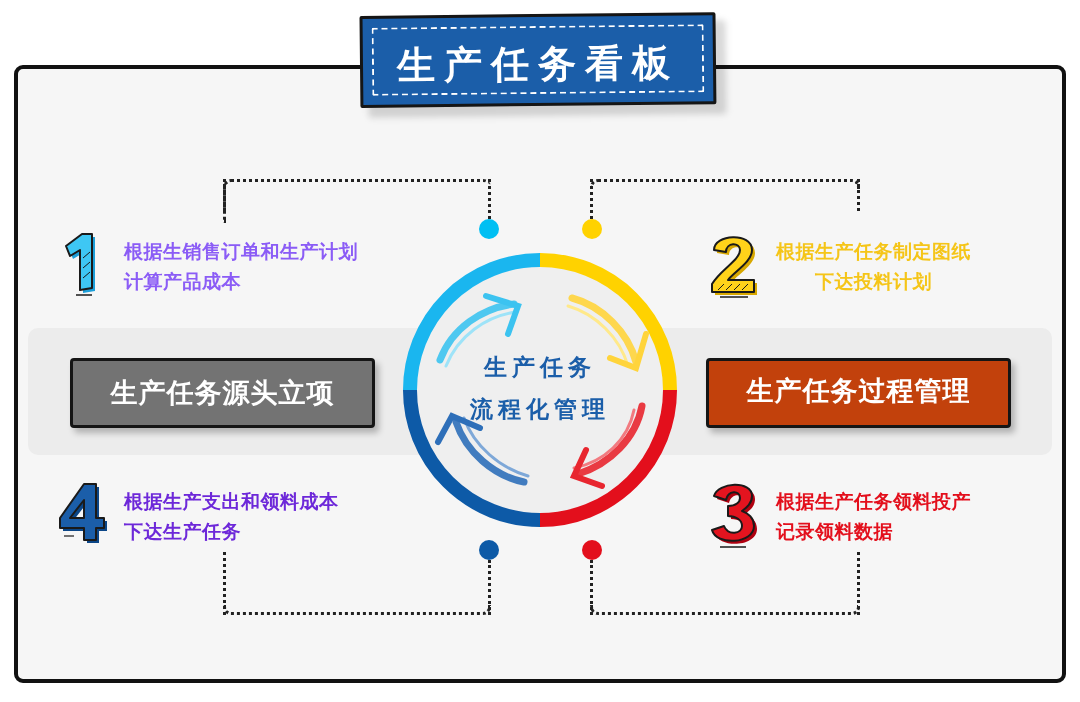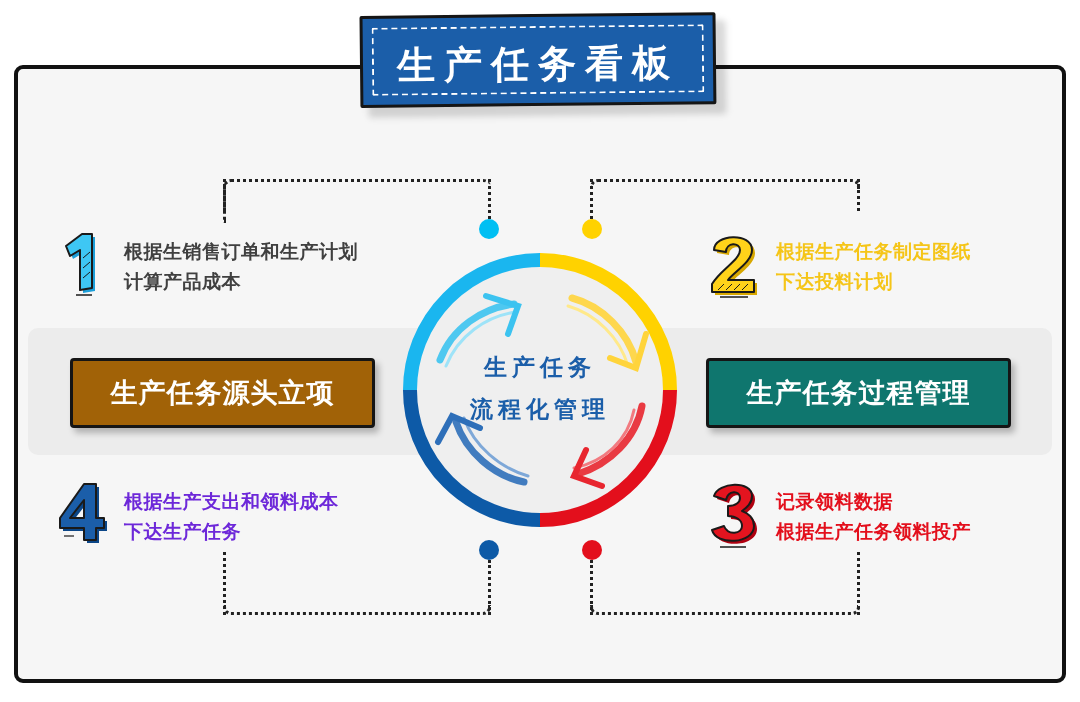--- a/index.html
+++ b/index.html
@@ -99,61 +99,61 @@
 <div class="dot" style="left:582px; top:540px; background:#e30f1c;"></div>
 
 <svg class="num" style="left:52px; top:228px;" viewBox="0 0 56 70">
   <path d="M14 18 L30 6 L40 6 L40 60 L28 62 L28 22 L18 28 Z" fill="#1c9fd9" transform="translate(3,3)"></path>
   <path d="M14 18 L30 6 L40 6 L40 60 L28 62 L28 22 L18 28 Z" fill="#3ec7f4" stroke="#1a1a1a" stroke-width="2" stroke-linejoin="round"></path>
   <line x1="31" y1="30" x2="38" y2="24" stroke="#1a1a1a" stroke-width="1"></line>
   <line x1="31" y1="40" x2="38" y2="34" stroke="#1a1a1a" stroke-width="1"></line>
   <line x1="31" y1="50" x2="38" y2="44" stroke="#1a1a1a" stroke-width="1"></line>
   <line x1="24" y1="67" x2="40" y2="67" stroke="#1a1a1a" stroke-width="1.5"></line>
 </svg>
-<div class="desc" style="left:124px; top:236px; color:#404040;">
+<div class="desc" style="left:124px; top:236px; color:#8b5cf6;">
   <div>根据生销售订单和生产计划</div>
   <div>计算产品成本</div>
 </div>
 
 <svg class="num" style="left:706px; top:228px;" viewBox="0 0 56 70">
   <path d="M8 22 C8 6 46 4 46 22 C46 34 28 44 22 52 L48 52 L48 64 L6 64 L6 56 C14 42 34 32 34 22 C34 14 20 14 20 24 Z" fill="#d8a800" transform="translate(3,3)"></path>
   <path d="M8 22 C8 6 46 4 46 22 C46 34 28 44 22 52 L48 52 L48 64 L6 64 L6 56 C14 42 34 32 34 22 C34 14 20 14 20 24 Z" fill="#ffd21a" stroke="#1a1a1a" stroke-width="2" stroke-linejoin="round"></path>
   <line x1="12" y1="62" x2="18" y2="56" stroke="#1a1a1a" stroke-width="1"></line>
   <line x1="20" y1="62" x2="26" y2="56" stroke="#1a1a1a" stroke-width="1"></line>
   <line x1="28" y1="62" x2="34" y2="56" stroke="#1a1a1a" stroke-width="1"></line>
   <line x1="36" y1="62" x2="42" y2="56" stroke="#1a1a1a" stroke-width="1"></line>
   <line x1="14" y1="69" x2="42" y2="69" stroke="#1a1a1a" stroke-width="1.5"></line>
 </svg>
-<div class="desc" style="left:776px; top:236px; color:#f5c518;">
+<div class="desc" style="left:776px; top:236px; color:#f5c518;text-align:center;">
   <div>根据生产任务制定图纸</div>
   <div>下达投料计划</div>
 </div>
 
 <svg class="num" style="left:54px; top:478px;" viewBox="0 0 56 70">
   <path d="M30 6 L42 6 L42 40 L50 40 L50 50 L42 50 L42 62 L30 62 L30 50 L6 50 L6 40 Z M30 22 L16 40 L30 40 Z" fill="#0b4687" fill-rule="evenodd" transform="translate(3,3)"></path>
   <path d="M30 6 L42 6 L42 40 L50 40 L50 50 L42 50 L42 62 L30 62 L30 50 L6 50 L6 40 Z M30 22 L16 40 L30 40 Z" fill="#1b5ea9" fill-rule="evenodd" stroke="#1a1a1a" stroke-width="2" stroke-linejoin="round"></path>
   <line x1="10" y1="58" x2="20" y2="58" stroke="#1a1a1a" stroke-width="1.2"></line>
 </svg>
 <div class="desc" style="left:124px; top:486px; color:#6d28d9;">
   <div>根据生产支出和领料成本</div>
   <div>下达生产任务</div>
 </div>
 
 <svg class="num" style="left:706px; top:478px;" viewBox="0 0 56 70">
   <path d="M8 18 C12 4 46 2 46 18 C46 26 40 30 36 33 C42 35 48 40 48 48 C48 66 10 68 6 52 L18 48 C22 58 36 56 36 48 C36 42 30 38 22 38 L22 28 C30 28 34 24 34 20 C34 12 22 12 20 22 Z" fill="#b00010" transform="translate(3,3)"></path>
   <path d="M8 18 C12 4 46 2 46 18 C46 26 40 30 36 33 C42 35 48 40 48 48 C48 66 10 68 6 52 L18 48 C22 58 36 56 36 48 C36 42 30 38 22 38 L22 28 C30 28 34 24 34 20 C34 12 22 12 20 22 Z" fill="#e3141f" stroke="#1a1a1a" stroke-width="2" stroke-linejoin="round"></path>
   <line x1="14" y1="69" x2="40" y2="69" stroke="#1a1a1a" stroke-width="1.5"></line>
 </svg>
 <div class="desc" style="left:776px; top:486px; color:#e30f1c;">
+  <div>根据生产任务领料投产</div>
   <div>记录领料数据</div>
-  <div>根据生产任务领料投产</div>
 </div>
 
-<div class="btn" style="left:70px; top:358px; background:#a16207;">生产任务源头立项</div>
-<div class="btn" style="left:706px; top:358px; background:#0f766e;">生产任务过程管理</div>
+<div class="btn" style="left:70px; top:358px; background:#737373;">生产任务源头立项</div>
+<div class="btn" style="left:706px; top:358px; background:#c2410c;font-family:Liberation Mono, monospace;">生产任务过程管理</div>
 
 <div class="circle-wrap">
   <svg width="288" height="288" viewBox="0 0 288 288">
     <circle cx="144" cy="144" r="128" fill="#efefef"></circle>
 
     <path d="M14 144 A130 130 0 0 1 144 14" fill="none" stroke="#1ab6ef" stroke-width="14"></path>
     <path d="M144 14 A130 130 0 0 1 274 144" fill="none" stroke="#ffd200" stroke-width="14"></path>
     <path d="M274 144 A130 130 0 0 1 144 274" fill="none" stroke="#e30f1c" stroke-width="14"></path>
     <path d="M144 274 A130 130 0 0 1 14 144" fill="none" stroke="#0d5aa7" stroke-width="14"></path>
 

